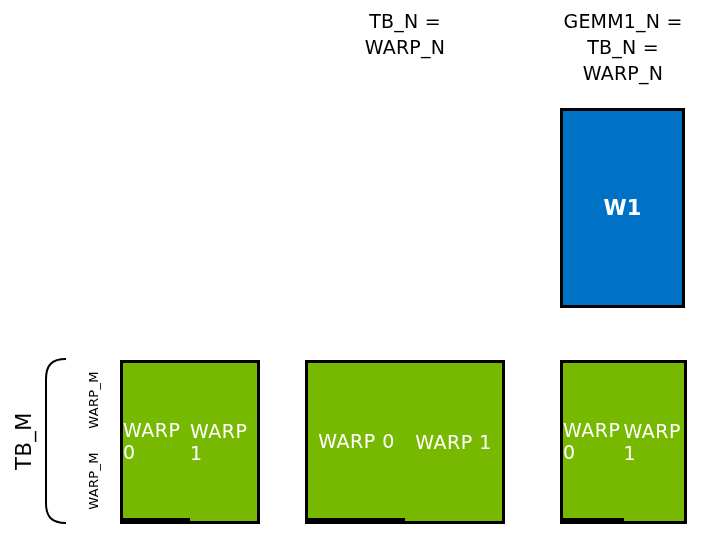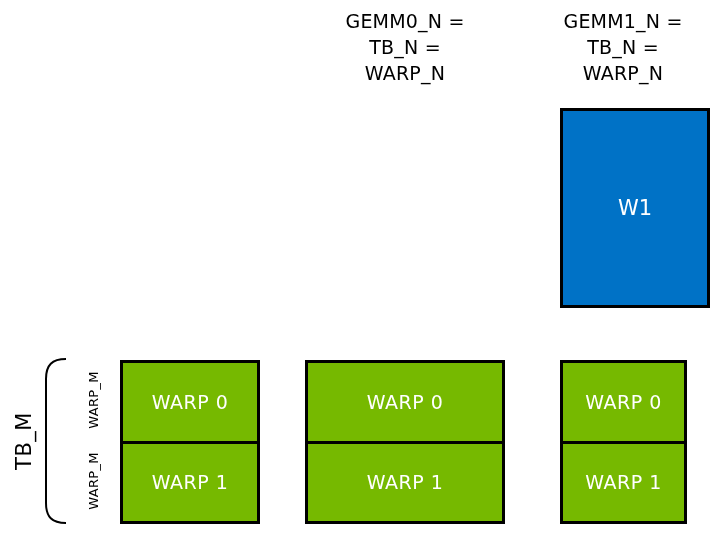--- a/index.html
+++ b/index.html
@@ -37,21 +37,21 @@
   .blue-tile {
     background: var(--blue, #0072C6);
     color: var(--tile_text, #fff);
     font-size: 21px;
   }
   .tb-tile {
     position: absolute;
     box-sizing: border-box;
     border: 3px solid var(--border, #000);
     display: flex;
-    flex-direction: column;
+    flex-direction: row;
   }
   .warp-cell {
     flex: 1 1 0;
     background: var(--green, #76B900);
     color: var(--tile_text, #fff);
     display: flex;
     align-items: center;
     justify-content: center;
     font-size: 19px;
     letter-spacing: 0.5px;
@@ -68,31 +68,30 @@
   .tb-m { font-size: 21px; letter-spacing: 0.5px; }
   .warp-m { font-size: 13px; letter-spacing: 0.3px; }
   .bracket { position: absolute; }
 </style>
 </head>
 <body>
 
 <div class="canvas">
 
   <div class="col-header" style="left:295px;">
-    <div>GEMM0_N =</div>
     <div>TB_N =</div>
     <div>WARP_N</div>
   </div>
   <div class="col-header" style="left:513px;">
     <div>GEMM1_N =</div>
     <div>TB_N =</div>
     <div>WARP_N</div>
   </div>
 
-  <div class="tile blue-tile" style="left:560px; top:108px; width:150px; height:200px;">
+  <div class="tile blue-tile" style="left:560px; top:108px; width:125px; height:200px;font-weight:bold;">
     <span>W1</span>
   </div>
 
   <div class="tb-tile" style="left:120px; top:360px; width:140px; height:164px;">
     <div class="warp-cell">
       <span>WARP 0</span>
     </div>
     <div class="warp-cell">
       <span>WARP 1</span>
     </div>

